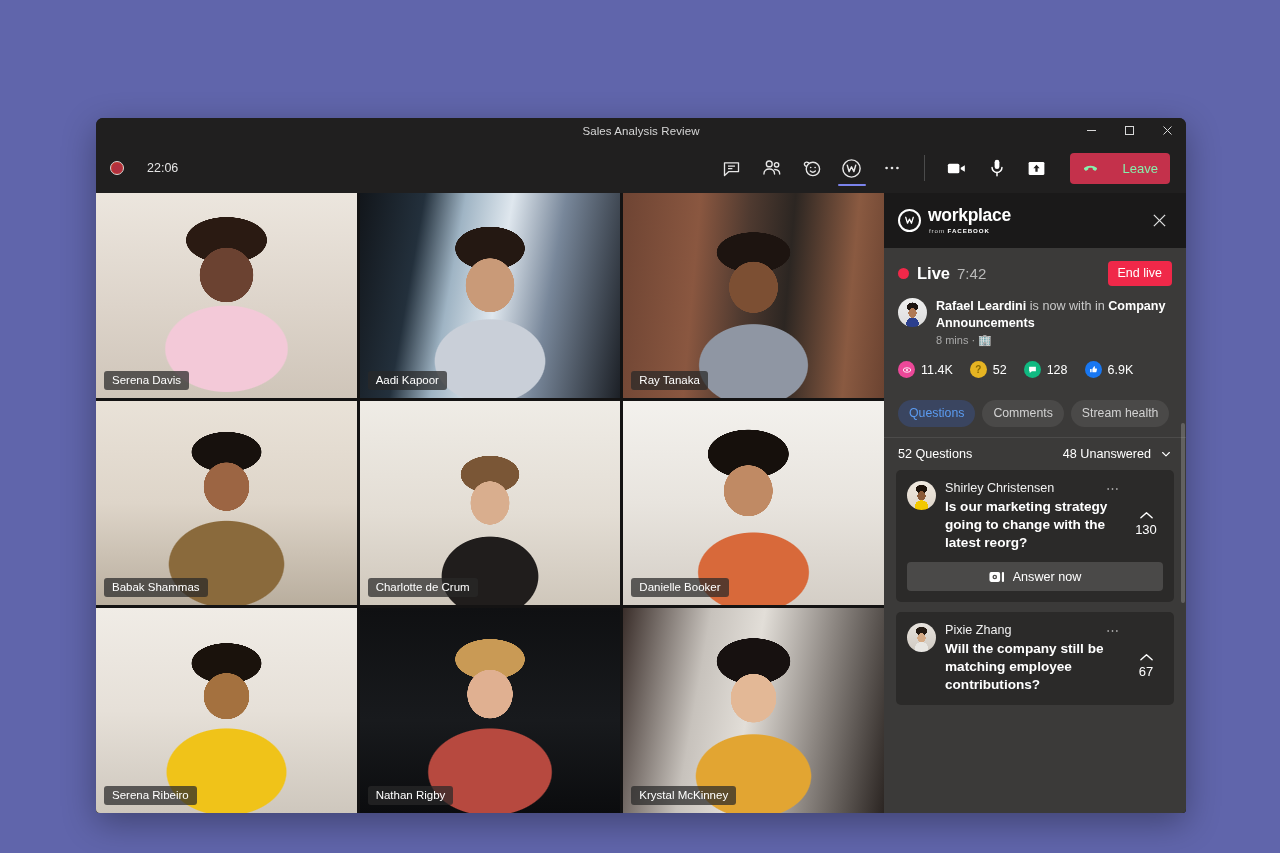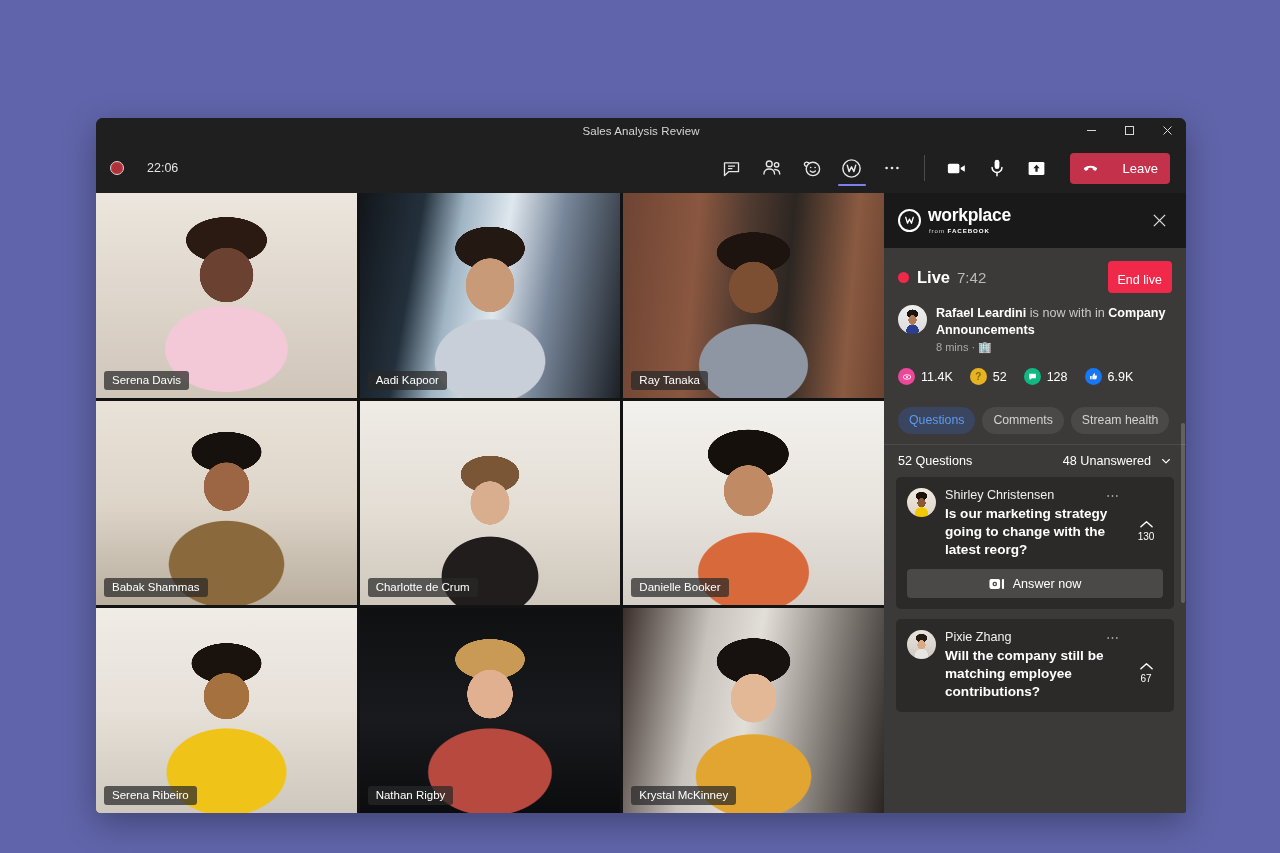--- a/index.html
+++ b/index.html
@@ -128,21 +128,21 @@
     margin-left: 13px;
     height: 31px;
     min-width: 98px;
     background: #c4314b;
     border-radius: 4px;
     display: flex;
     align-items: center;
     justify-content: center;
     gap: 24px;
     padding: 0 12px;
-    color: #ffffff;
+    color: #86efac;
     font-size: 13px;
   }
 
   
   .app-body {
     flex: 1 1 auto;
     display: flex;
     min-height: 0;
     background: #1b1a19;
   }
@@ -270,21 +270,21 @@
   .live-time {
     font-size: 15px;
     color: #b9b9b9;
     margin-left: 7px;
   }
   .end-live {
     margin-left: auto;
     background: #f02849;
     color: #fff;
     font-size: 12.5px;
-    padding: 12px 10px 6px;
+    padding: 5px 10px 6px;
     border-radius: 4px;
   }
 
   .post-row {
     display: flex;
     margin-top: 12px;
     gap: 9px;
   }
   .avatar {
     width: 29px; height: 29px;
@@ -409,21 +409,21 @@
   .q-vote {
     flex: 0 0 34px;
     display: flex;
     flex-direction: column;
     align-items: center;
     justify-content: center;
     color: #fff;
     padding-top: 14px;
   }
   .q-vote-num {
-    font-size: 10px;
+    font-size: 13px;
     margin-top: 1px;
   }
   .answer-btn {
     margin-top: 11px;
     background: #4a4948;
     border-radius: 4px;
     height: 29px;
     display: flex;
     align-items: center;
     justify-content: center;

